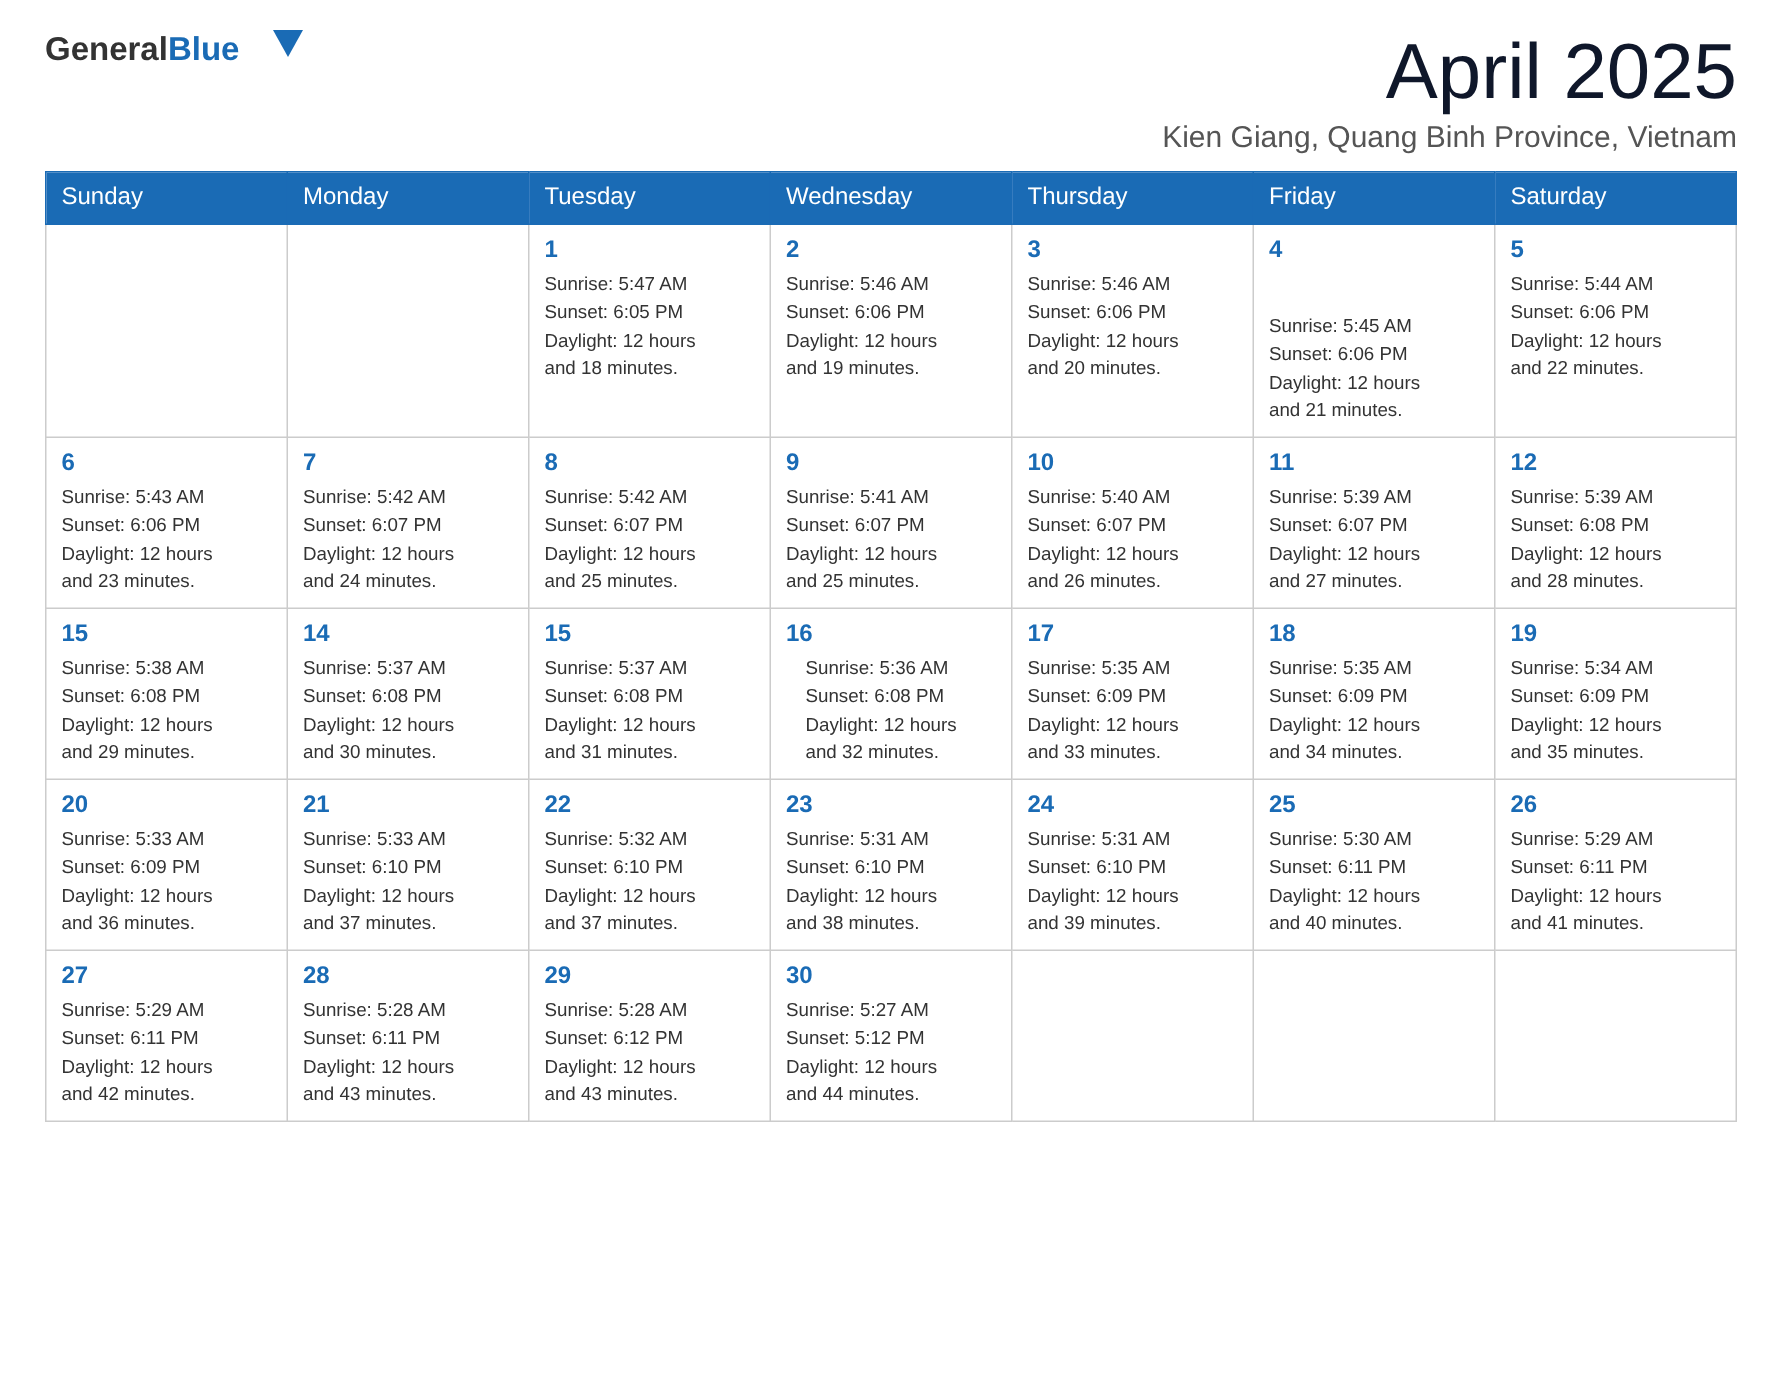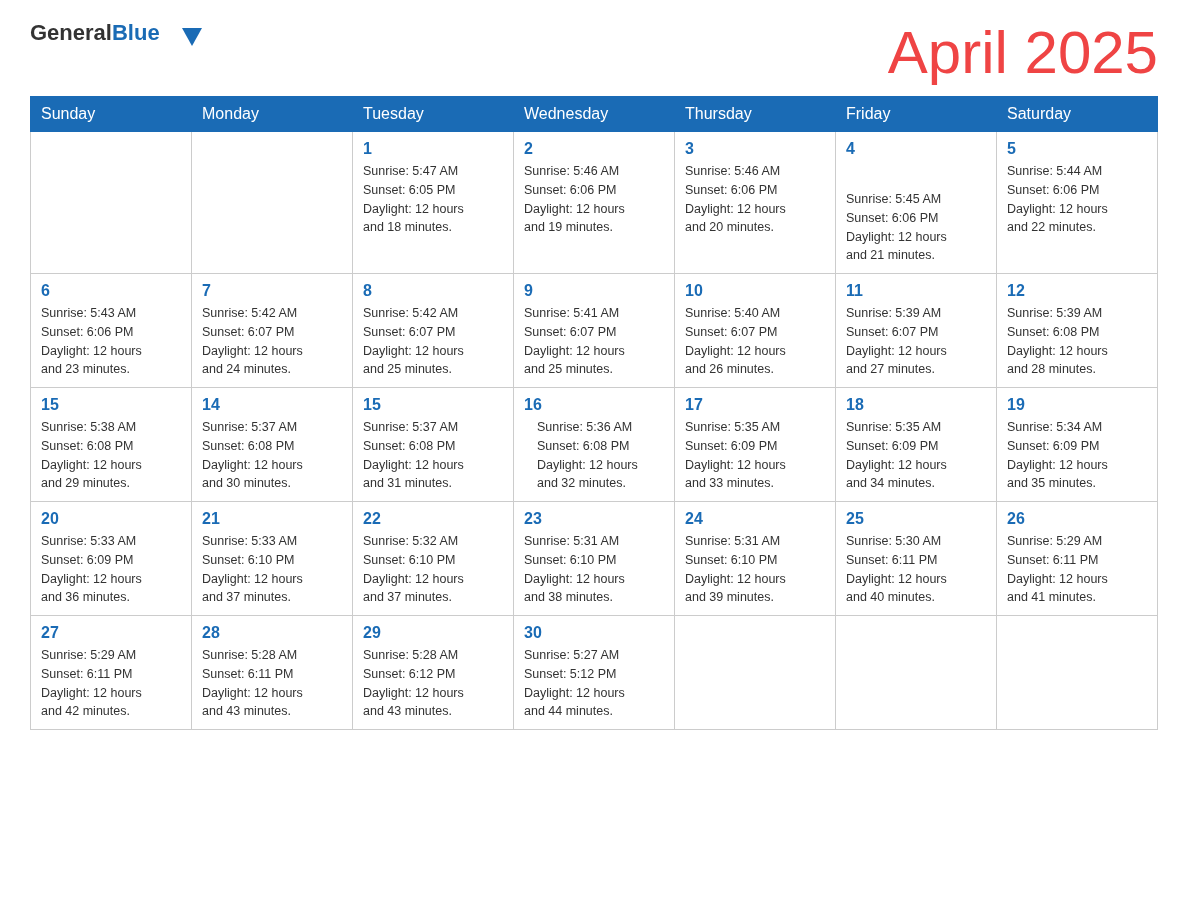--- a/index.html
+++ b/index.html
@@ -11,21 +11,21 @@
       min-height: 918px;
     }
     .header {
       display: flex;
       justify-content: space-between;
       align-items: flex-start;
       margin-bottom: 10px;
     }
     .logo {
       display: flex;
-      align-items: flex-end;
+      align-items: flex-start;
       gap: 20px;
     }
     .logo-text-general {
       font-size: 22px;
       font-weight: bold;
       color: #333;
     }
     .logo-text-blue {
       font-size: 22px;
       font-weight: bold;
@@ -36,23 +36,23 @@
       height: 0;
       border-left: 10px solid transparent;
       border-right: 10px solid transparent;
       border-top: 18px solid #1a6bb5;
       margin-left: 2px;
     }
     .title-block {
       text-align: right;
     }
     .month-year {
-      font-size: 60px;
+      font-size: 52px;
       font-weight: normal;
-      color: #ef4444;
+      color: #0f172a;
       line-height: 1.1;
     }
     .location {
       font-size: 20px;
       color: #555;
       margin-top: 4px;
     }
     .calendar {
       width: 100%;
       border-collapse: collapse;
@@ -97,20 +97,21 @@
 
 <div class="header">
   <div class="logo">
     <span>
       <span class="logo-text-general">General</span><span class="logo-text-blue">Blue</span>
     </span>
     <div class="logo-icon"></div>
   </div>
   <div class="title-block">
     <div class="month-year">April 2025</div>
+    <div class="location">Kien Giang, Quang Binh Province, Vietnam</div>
   </div>
 </div>
 
 <table class="calendar">
   <thead>
     <tr>
     <th>Sunday</th>
         <th>Monday</th>
         <th>Tuesday</th>
         <th>Wednesday</th>

